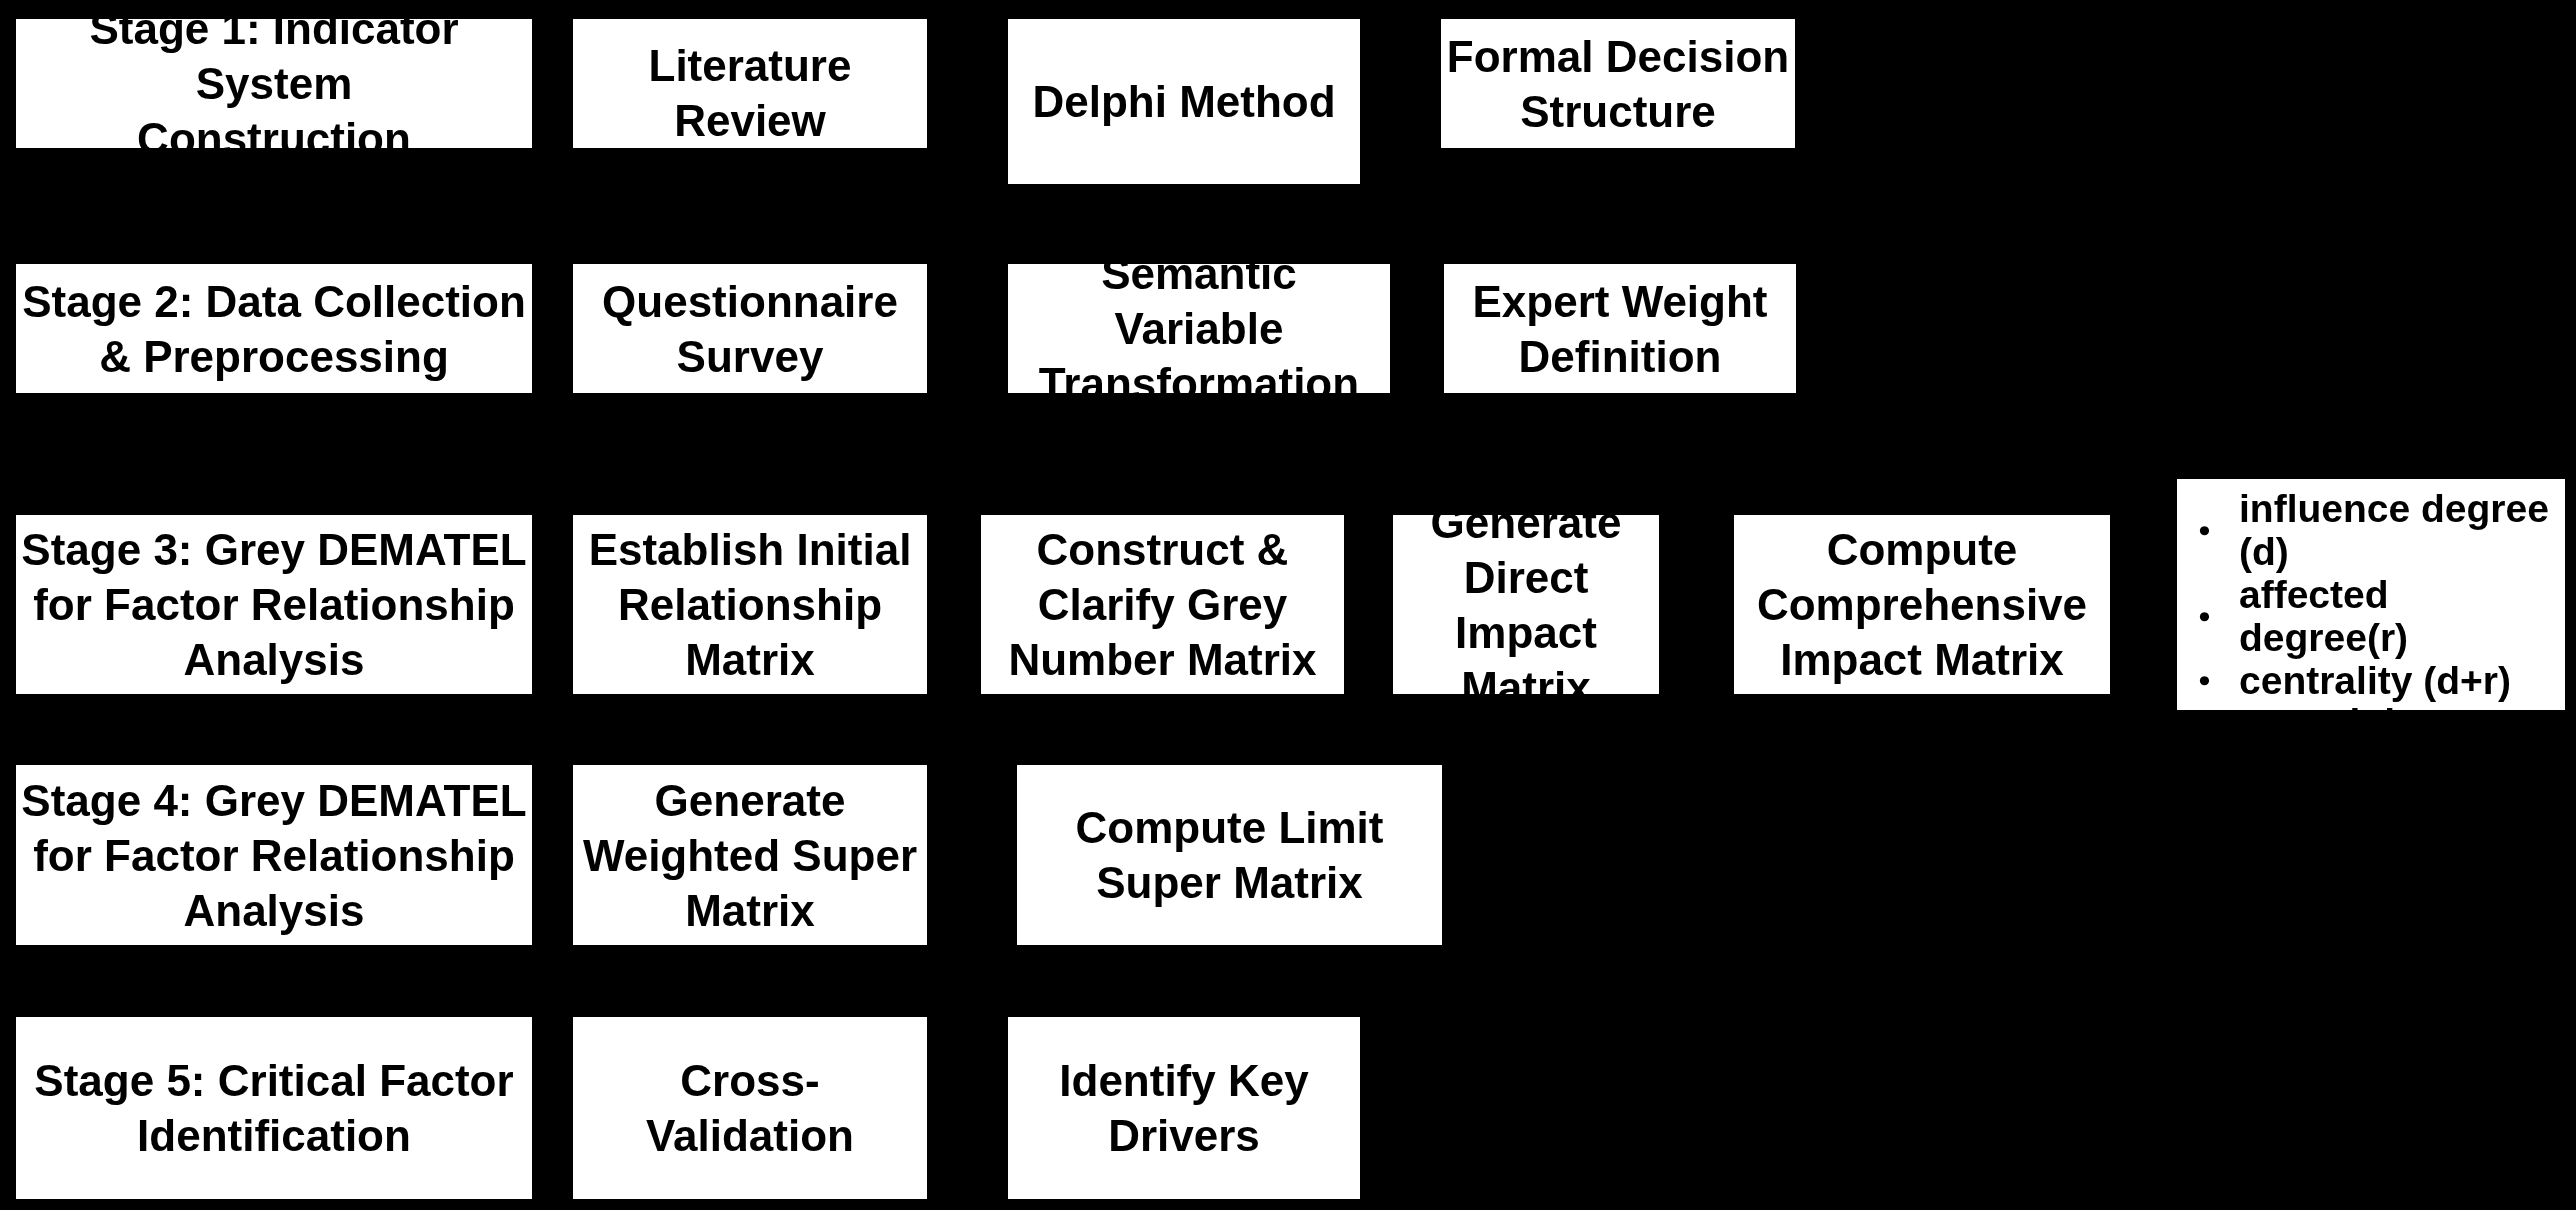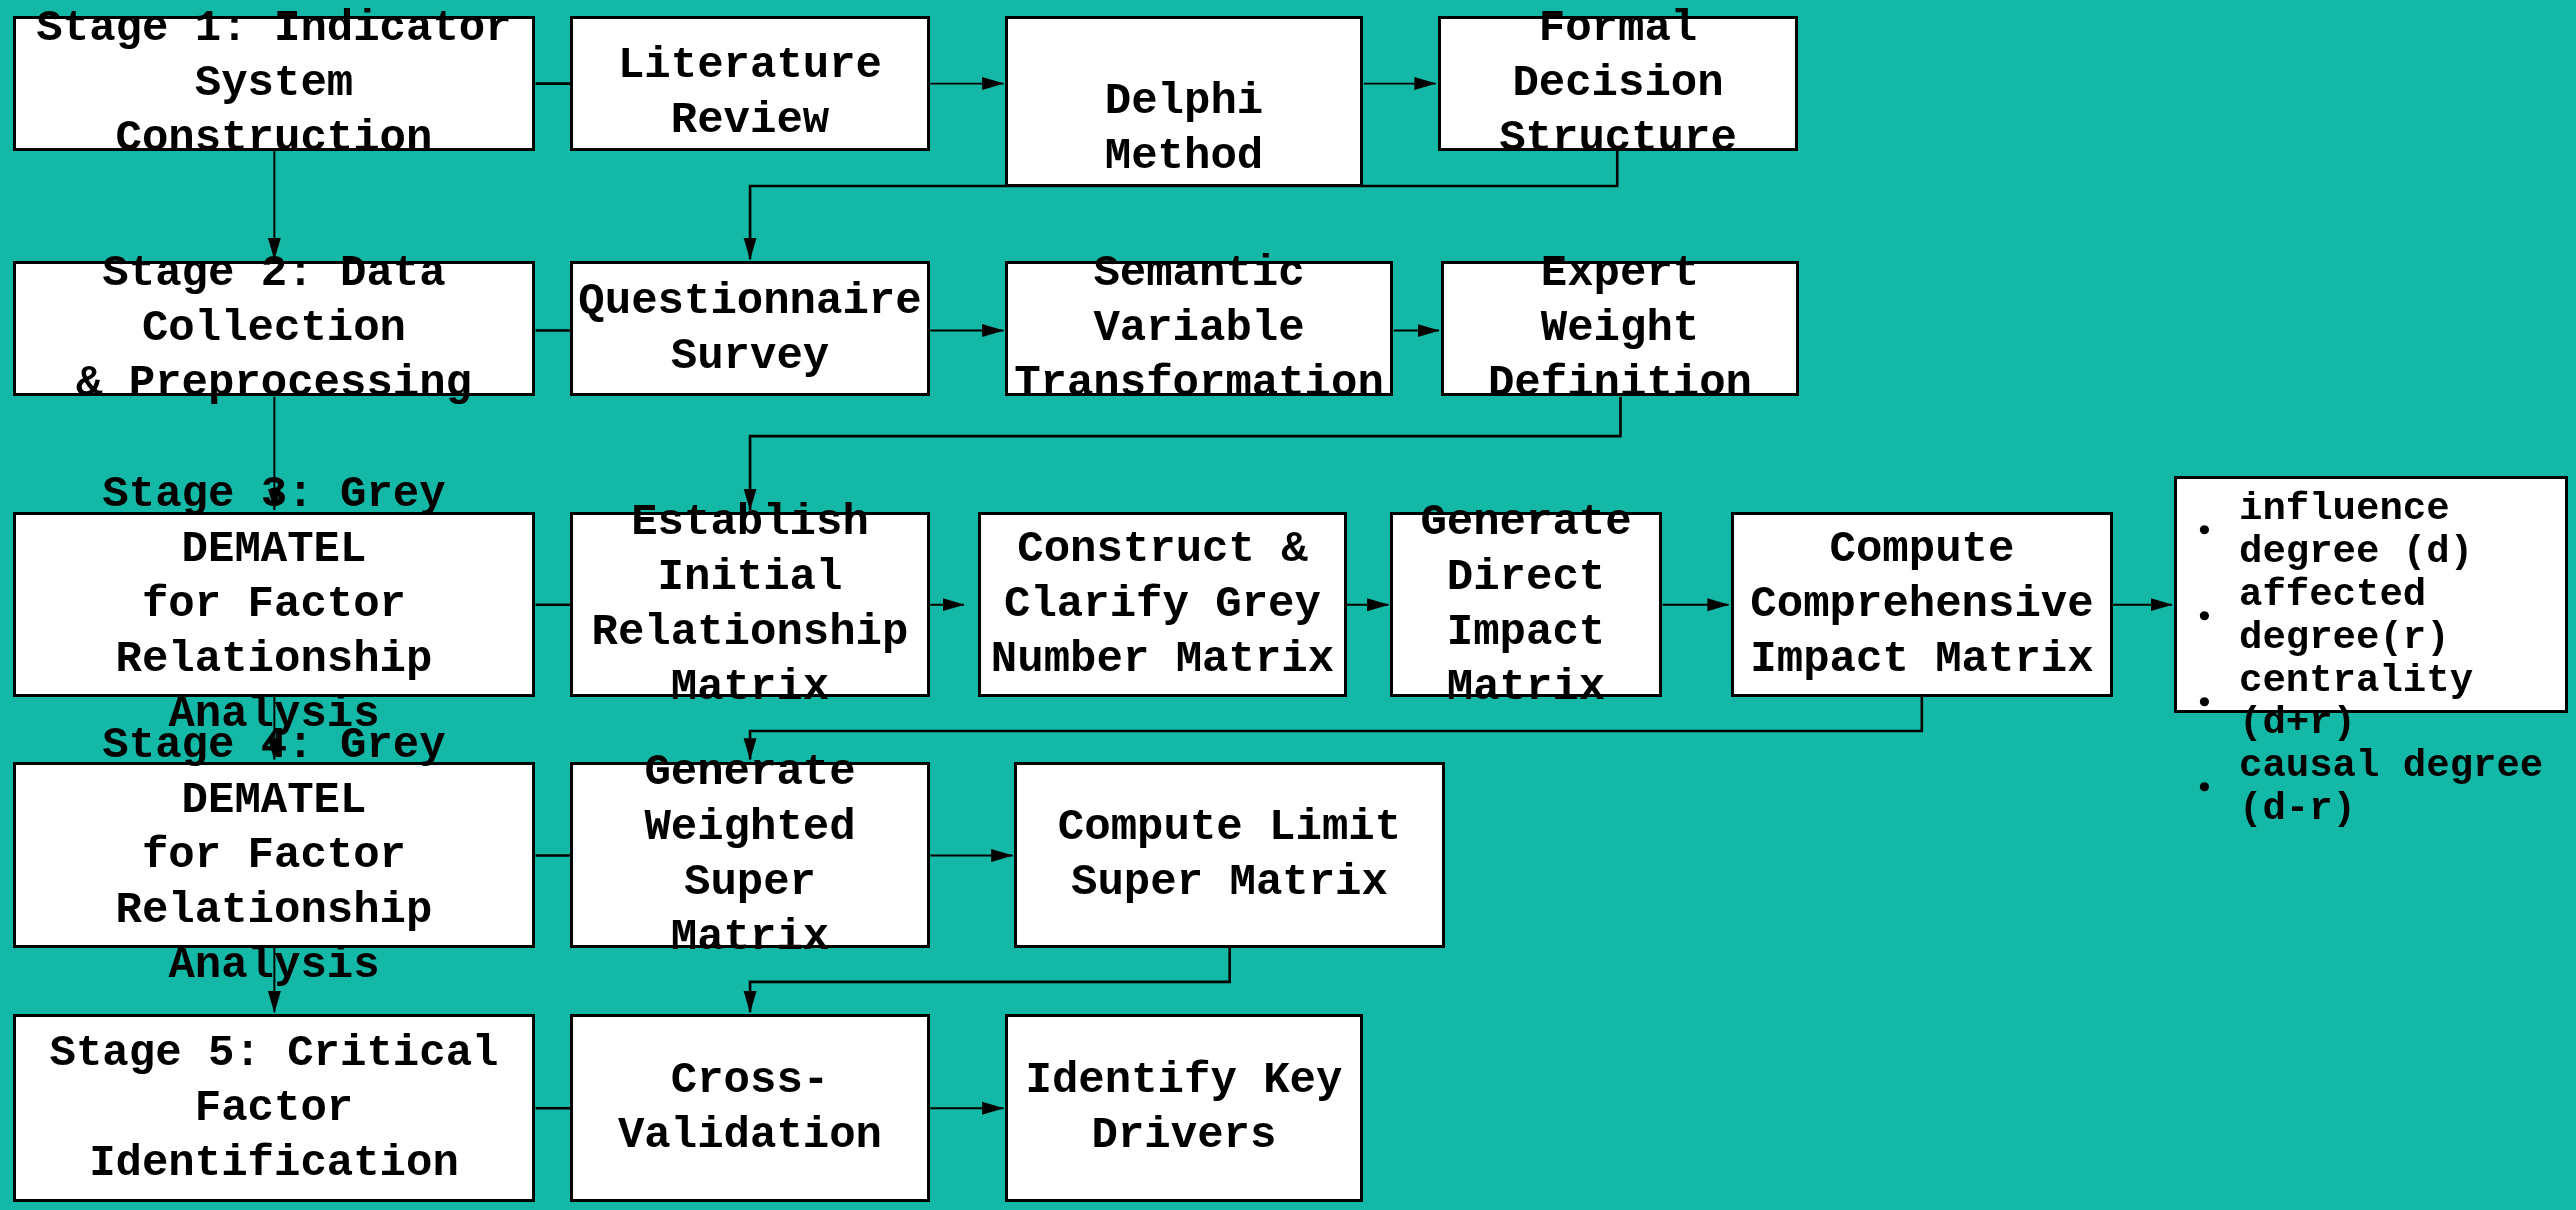--- a/index.html
+++ b/index.html
@@ -1,21 +1,21 @@
 <!DOCTYPE html>
 <html style="font-size:10.4px"><head>
 <meta charset="utf-8">
 <style>
   html,body{margin:0;padding:0;background:#ffffff;}
   .canvas{
     position:relative;
     width:2576px;
     height:1210px;
-    background:#14b8a6;
-    font-family:Liberation Mono, monospace;
+    background:#000000;
+    font-family:Liberation Sans, sans-serif;
     color:#000;
     overflow:hidden;
   }
   .connectors{
     position:absolute;
     left:0;top:0;
     width:2576px;height:1210px;
     pointer-events:none;
   }
   .node{
@@ -104,21 +104,21 @@
   </svg>
 
   <div class="node" style="left:13px;top:16px;width:522px;height:135px;">
     <span class="lbl">Stage 1: Indicator System
 Construction</span>
   </div>
   <div class="node" style="left:570px;top:16px;width:360px;height:135px;align-items:flex-end;">
     <span class="lbl">Literature
 Review</span>
   </div>
-  <div class="node" style="left:1005px;top:16px;width:358px;height:171px;align-items:flex-end;">
+  <div class="node" style="left:1005px;top:16px;width:358px;height:171px;">
     <span class="lbl">Delphi Method</span>
   </div>
   <div class="node" style="left:1438px;top:16px;width:360px;height:135px;">
     <span class="lbl">Formal Decision
 Structure</span>
   </div>
 
   <div class="node" style="left:13px;top:261px;width:522px;height:135px;">
     <span class="lbl">Stage 2: Data Collection
 &amp; Preprocessing</span>

